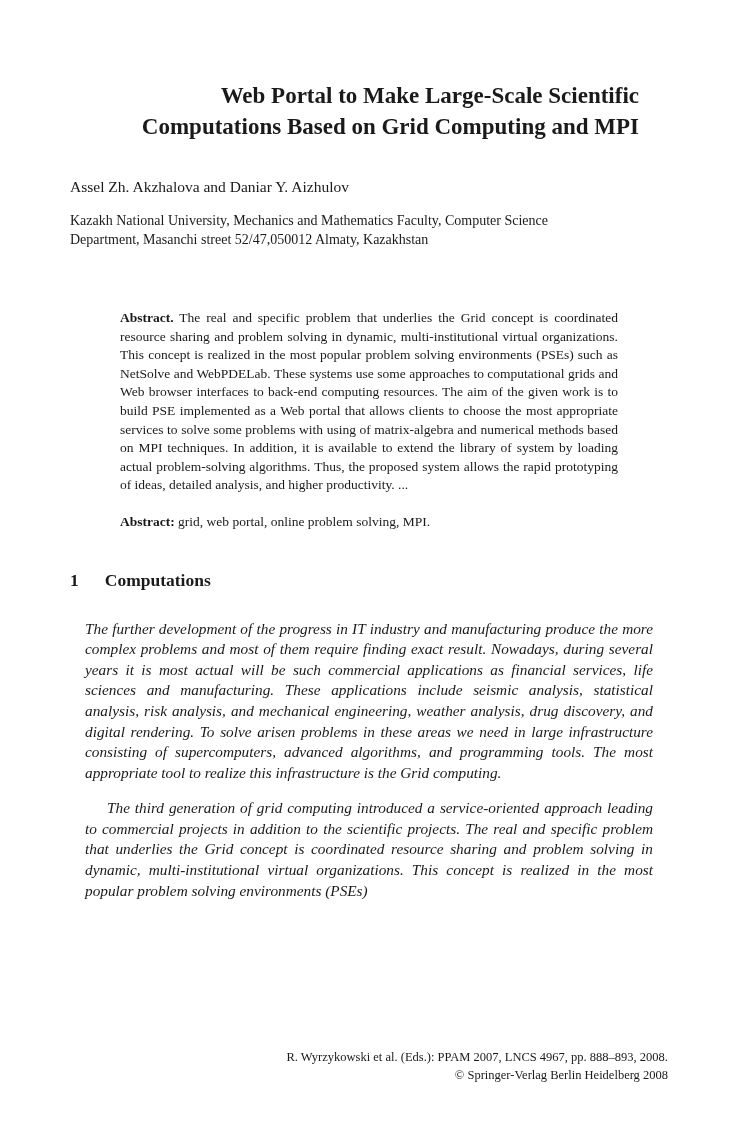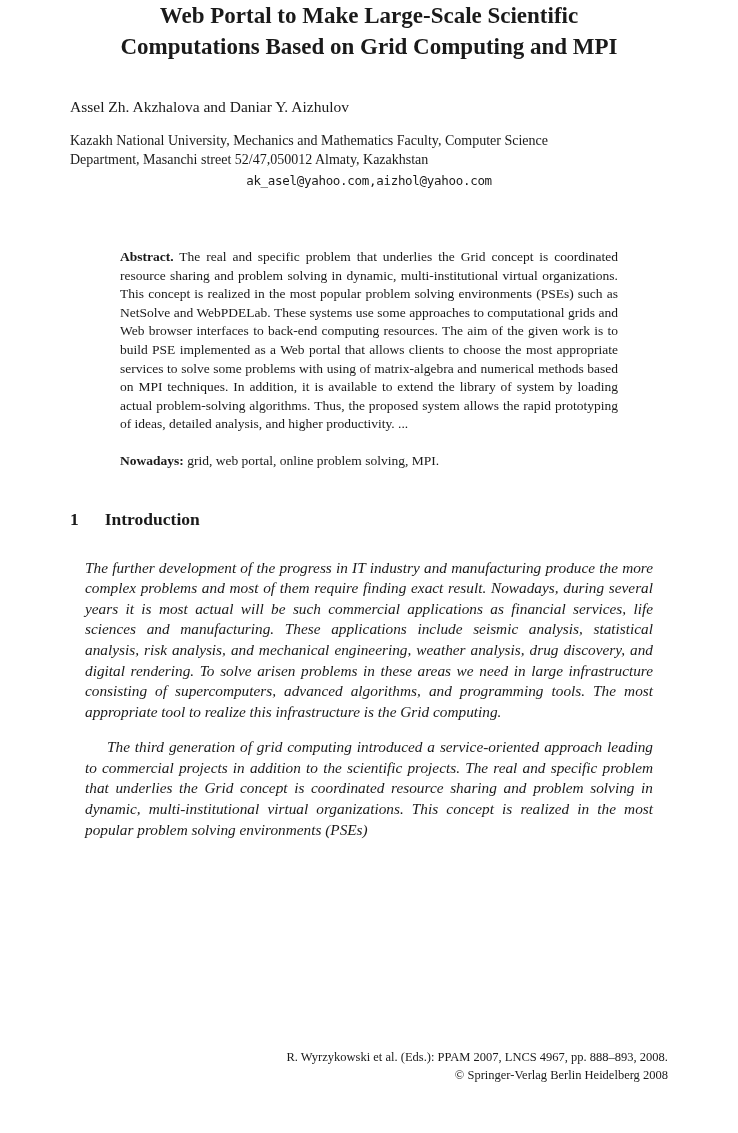--- a/index.html
+++ b/index.html
@@ -13,25 +13,26 @@
     height: 1133px;
     background: #ffffff;
     color: #1a1a1a;
     font-family: "Liberation Serif", serif;
     overflow: hidden;
     box-sizing: border-box;
     padding: 0 70px;
   }
   .title {
     margin: 0 auto;
+    padding-top: 80px;
     max-width: 540px;
     font-size: 23px;
     line-height: 31px;
     font-weight: bold;
-    text-align: center;
+    text-align: right;
   }
   .authors {
     margin-top: 36px;
     font-size: 15.5px;
     text-align: left;
   }
   .affiliation {
     margin-top: 15px;
     font-size: 14px;
     line-height: 19px;
@@ -102,29 +103,28 @@
 
   <h1 class="title">Web Portal to Make Large-Scale Scientific Computations Based on Grid Computing and MPI</h1>
 
   <div class="authors">Assel Zh. Akzhalova and Daniar Y. Aizhulov</div>
 
   <div class="affiliation">
     <span>Kazakh National University, Mechanics and Mathematics Faculty, Computer Science</span><br>
     <span>Department, Masanchi street 52/47,050012 Almaty, Kazakhstan</span>
   </div>
 
-  <div class="email">ak_asel@yahoo.com,aizhol@yahoo.com</div>
 
   <p class="abstract"><span class="label">Abstract.</span> <span>The real and specific problem that underlies the Grid concept is coordinated resource sharing and problem solving in dynamic, multi-institutional virtual organizations. This concept is realized in the most popular problem solving environments (PSEs) such as NetSolve and WebPDELab. These systems use some approaches to computational grids and Web browser interfaces to back-end computing resources. The aim of the given work is to build PSE implemented as a Web portal that allows clients to choose the most appropriate services to solve some problems with using of matrix-algebra and numerical methods based on MPI techniques. In addition, it is available to extend the library of system by loading actual problem-solving algorithms. Thus, the proposed system allows the rapid prototyping of ideas, detailed analysis, and higher productivity. ...</span></p>
 
-  <p class="keywords"><span class="label">Nowadays:</span> <span>grid, web portal, online problem solving, MPI.</span></p>
+  <p class="keywords"><span class="label">Abstract:</span> <span>grid, web portal, online problem solving, MPI.</span></p>
 
   <div class="section-heading">
     <span class="sec-num">1</span>
-    <span>Introduction</span>
+    <span>Computations</span>
   </div>
 
   <p class="body-par first">The further development of the progress in IT industry and manufacturing produce the more complex problems and most of them require finding exact result. Nowadays, during several years it is most actual will be such commercial applications as financial services, life sciences and manufacturing. These applications include seismic analysis, statistical analysis, risk analysis, and mechanical engineering, weather analysis, drug discovery, and digital rendering. To solve arisen problems in these areas we need in large infrastructure consisting of supercomputers, advanced algorithms, and programming tools. The most appropriate tool to realize this infrastructure is the Grid computing.</p>
 
   <p class="body-par indented">The third generation of grid computing introduced a service-oriented approach leading to commercial projects in addition to the scientific projects. The real and specific problem that underlies the Grid concept is coordinated resource sharing and problem solving in dynamic, multi-institutional virtual organizations. This concept is realized in the most popular problem solving environments (PSEs)</p>
 
   <div class="footer">
     <div>R. Wyrzykowski et al. (Eds.): PPAM 2007, LNCS 4967, pp. 888–893, 2008.</div>
     <div>© Springer-Verlag Berlin Heidelberg 2008</div>
   </div>

